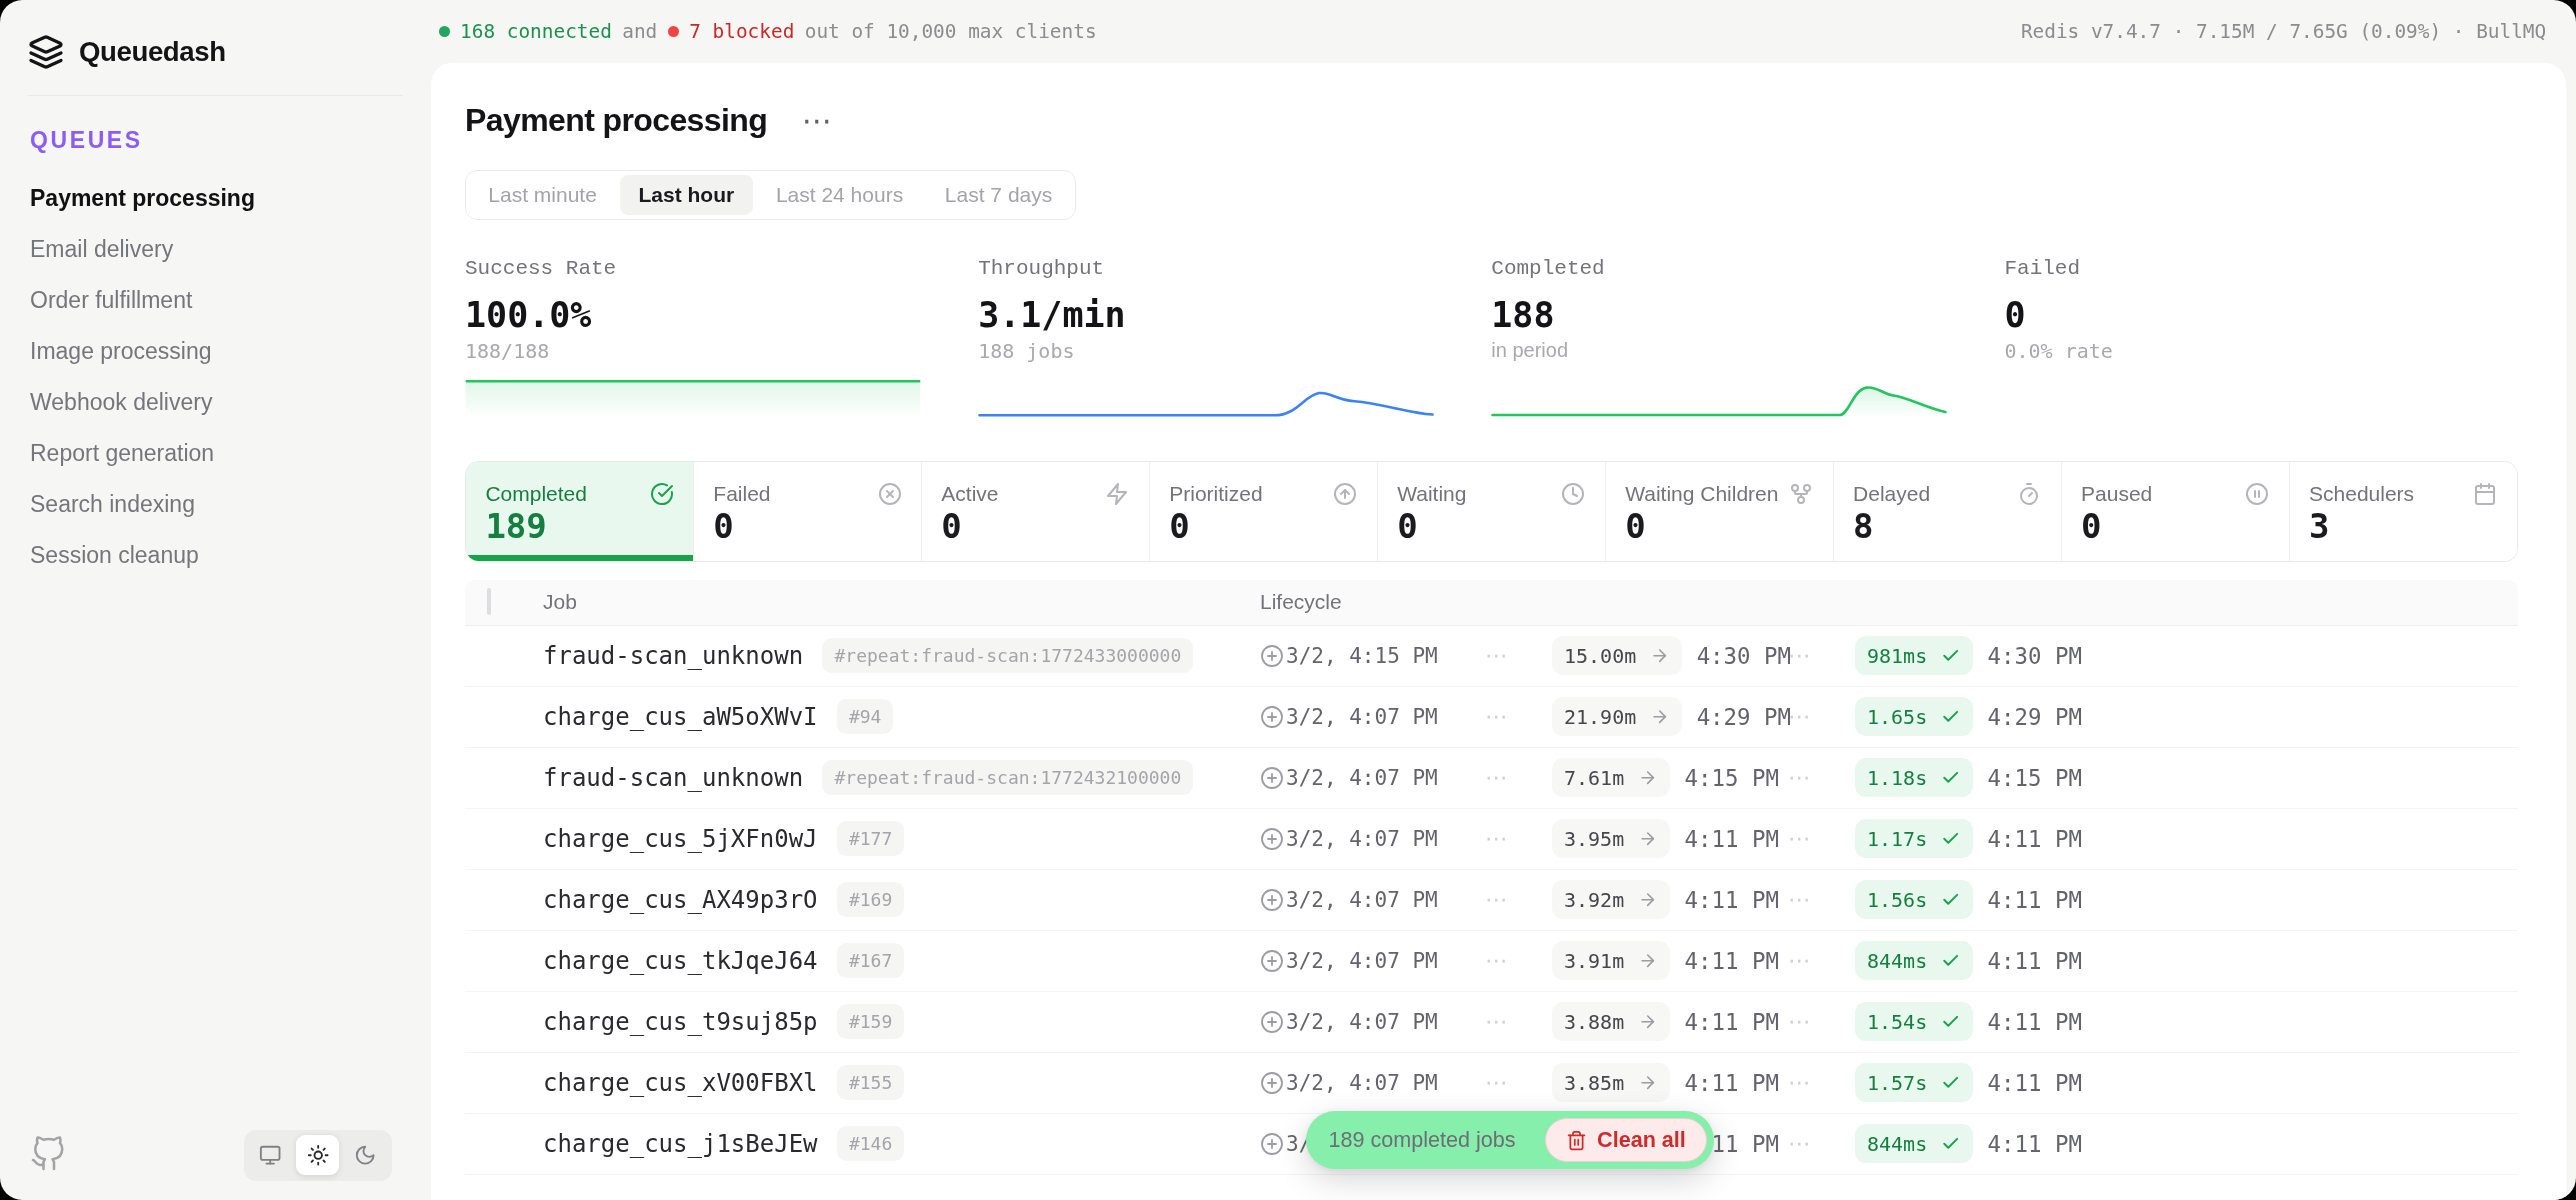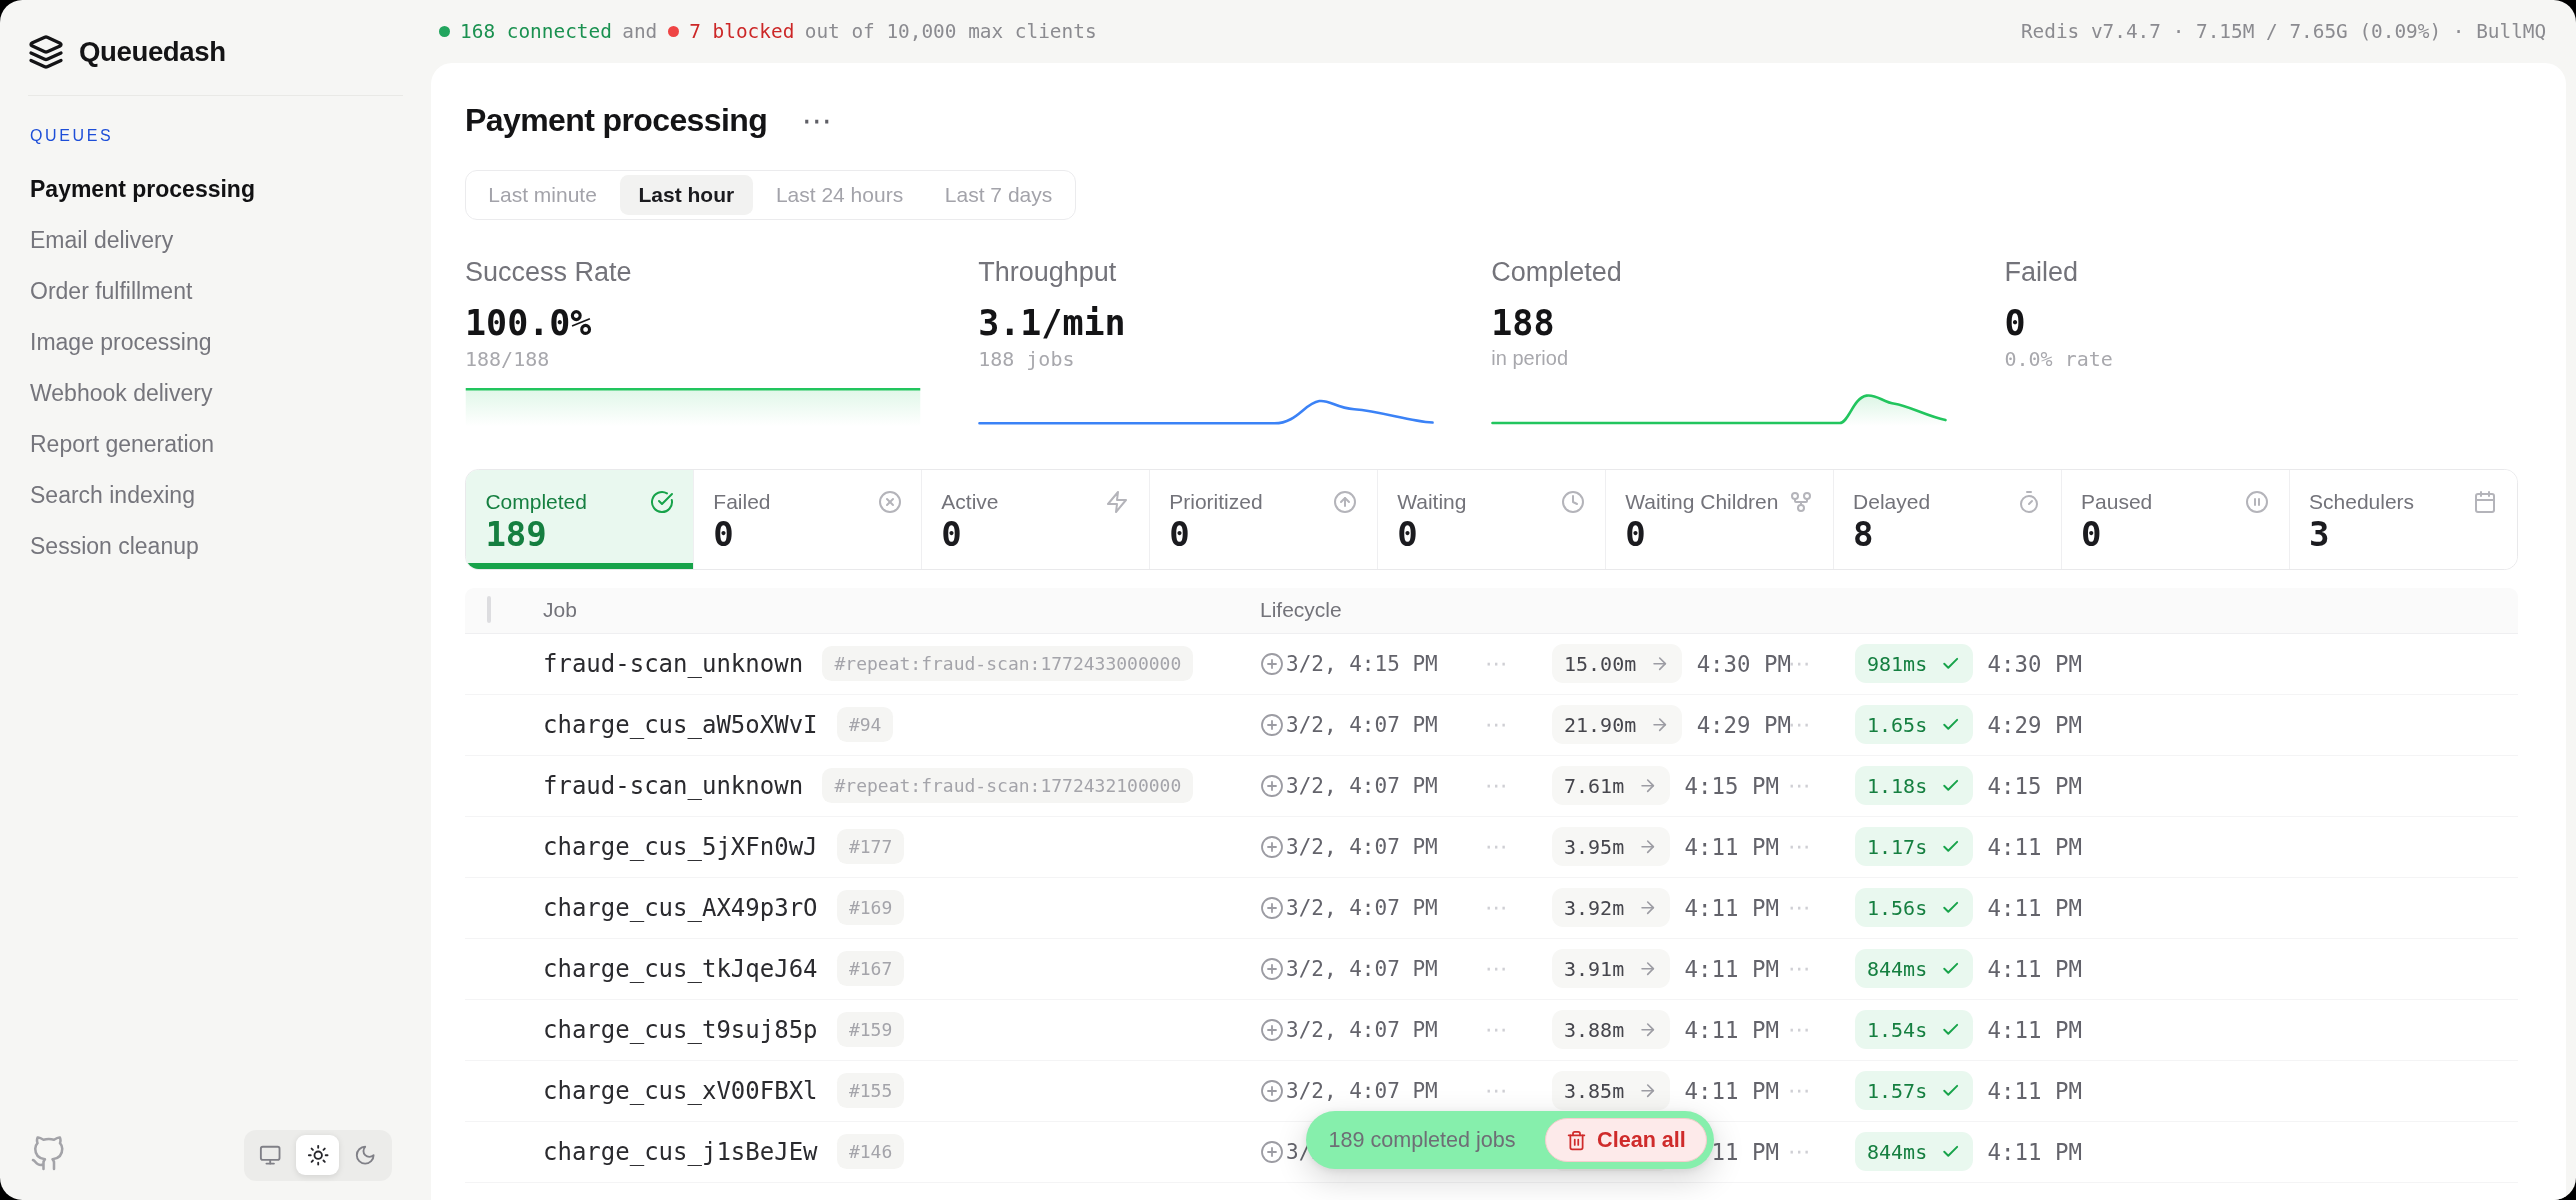--- a/index.html
+++ b/index.html
@@ -17,21 +17,21 @@
   .dot-red { background:#ef4444; }
   .t-green { color:#1a9150; }
   .t-red { color:#cc2727; }
 
   
   .sidebar { position:absolute; left:0; top:0; bottom:0; width:431px; }
   .brand { display:flex; align-items:center; gap:15px; padding:34px 0 0 28px;
     font-size:27.6px; font-weight:700; color:#141416; letter-spacing:-0.4px; }
   .brand svg { width:36px; height:36px; }
   .side-divider { border-top:1.5px solid #e9e9e6; margin:25px 28px 0 28px; }
-  .side-section { margin:31px 0 0 30px; font-size:16px; font-weight:400; letter-spacing:2.6px; color:#1d4ed8; }
+  .side-section { margin:31px 0 0 30px; font-size:23px; font-weight:700; letter-spacing:2.6px; color:#8b5cf6; }
   .queue-list { list-style:none; margin-top:19.4px; }
   .queue-item { padding:12px 30px; font-size:23px; color:#75757c; cursor:pointer; }
   .queue-item.active { color:#111113; font-weight:700; }
   .side-footer { position:absolute; bottom:19.4px; left:30px; right:39px;
     display:flex; align-items:center; justify-content:space-between; }
   .gh svg { width:36px; height:36px; color:#a3a3a8; }
   .theme-group { display:flex; gap:4.5px; background:#ececea; border-radius:12px; padding:5.2px; }
   .theme-btn { width:43px; height:40px; display:flex; align-items:center; justify-content:center;
     border-radius:9px; color:#808087; cursor:pointer; }
   .theme-btn svg { width:22.4px; height:22.4px; }
@@ -43,21 +43,21 @@
 
   .page-head { display:flex; align-items:center; gap:30px; margin-top:39px; }
   .page-title { font-size:32px; font-weight:700; letter-spacing:-0.6px; color:#141416; }
   .menu-btn { font-size:30px; color:#5f5f66; line-height:15px; cursor:pointer; padding:0 4.5px; }
 
   .time-tabs { display:inline-flex; margin-top:31px; border:1.5px solid #ebebed; border-radius:12px; padding:3.7px; gap:4.5px; background:#fff; }
   .time-tab { font-size:21px; color:#a3a3aa; padding:8.2px 18.6px; border-radius:8.2px; cursor:pointer; white-space:nowrap; }
   .time-tab.active { background:#f2f2f1; color:#1b1b1f; font-weight:700; }
 
   .stats { display:grid; grid-template-columns:repeat(4,1fr); margin-top:37px; }
-  .stat-label { font-size:27px; color:#73737a; }
+  .stat-label { font-size:21px; color:#73737a;font-family:Liberation Mono, monospace; }
   .stat-value { font-family:"DejaVu Sans Mono", monospace; font-size:35px; font-weight:700; color:#141416; margin-top:15px; }
   .stat-sub { font-family:"DejaVu Sans Mono", monospace; font-size:20px; color:#a8a8ad; margin-top:4px; }
   .stat-sub.sans { font-family:"Liberation Sans", sans-serif; }
   .spark { margin-top:16.4px; width:456px; height:40px; }
   .spark svg { width:100%; height:100%; display:block; }
 
   
   .status-tabs { display:flex; margin-top:42px; border:1.5px solid #e9e9eb; border-radius:13.4px; overflow:hidden; background:#fff; }
   .status-tab { flex:1; padding:19.4px 19.4px 15px 19.4px; border-right:1.5px solid #efeff1; position:relative; cursor:pointer; background:#fff; }
   .status-tab:last-child { border-right:none; }

